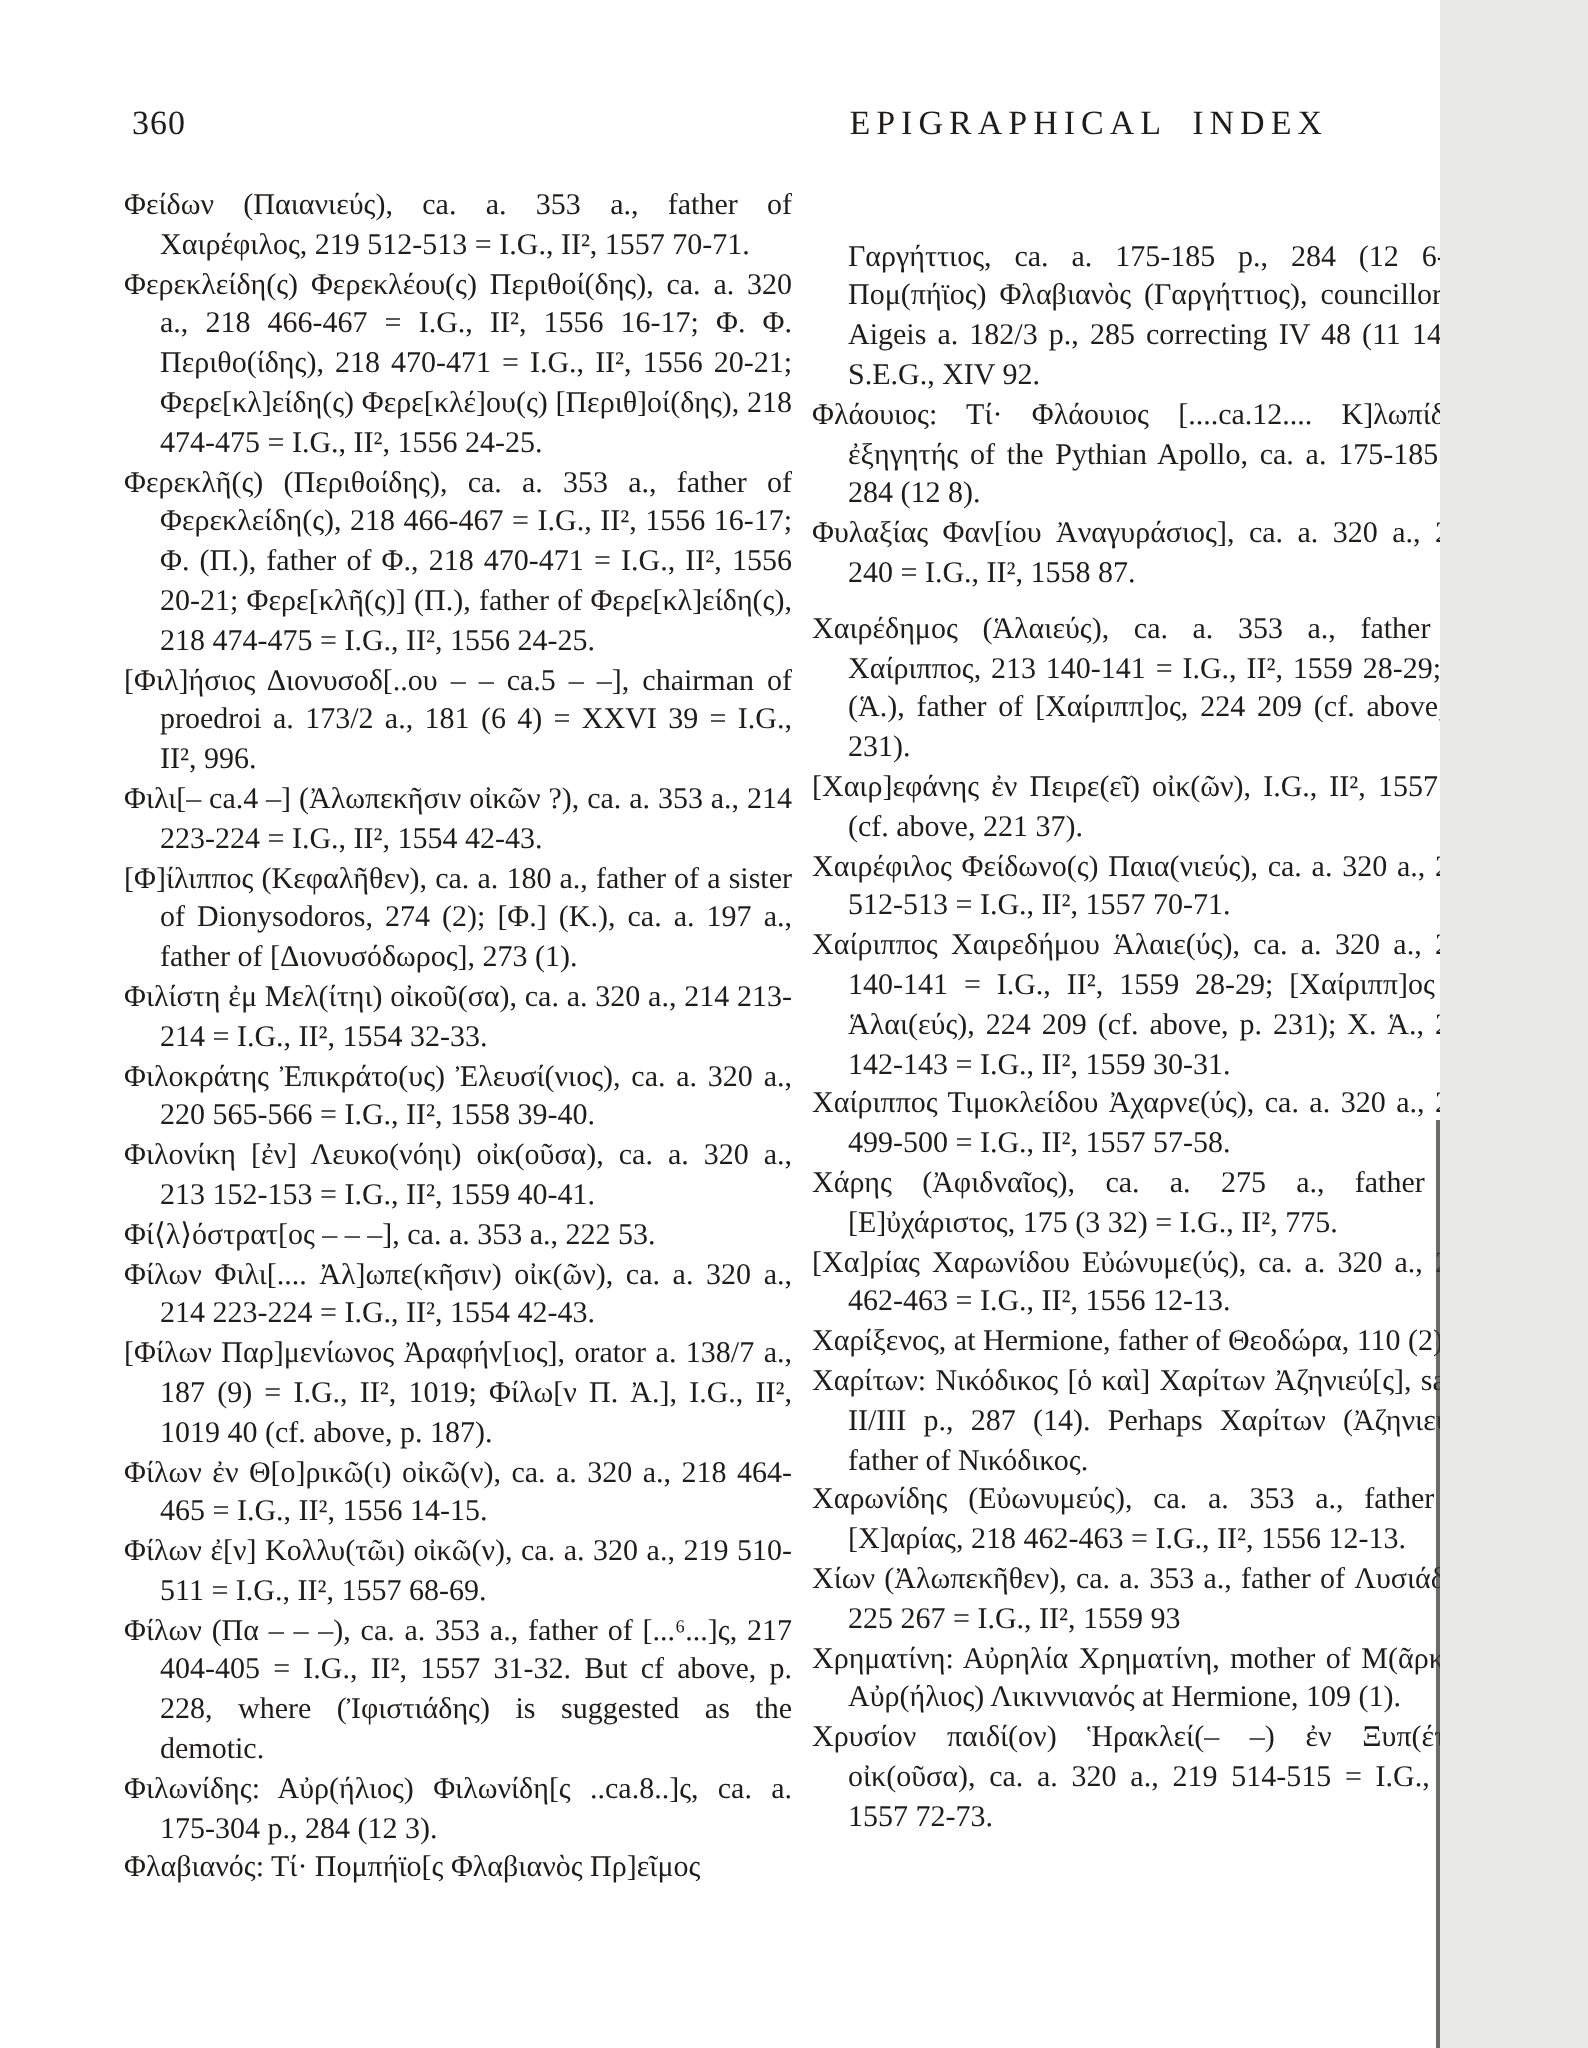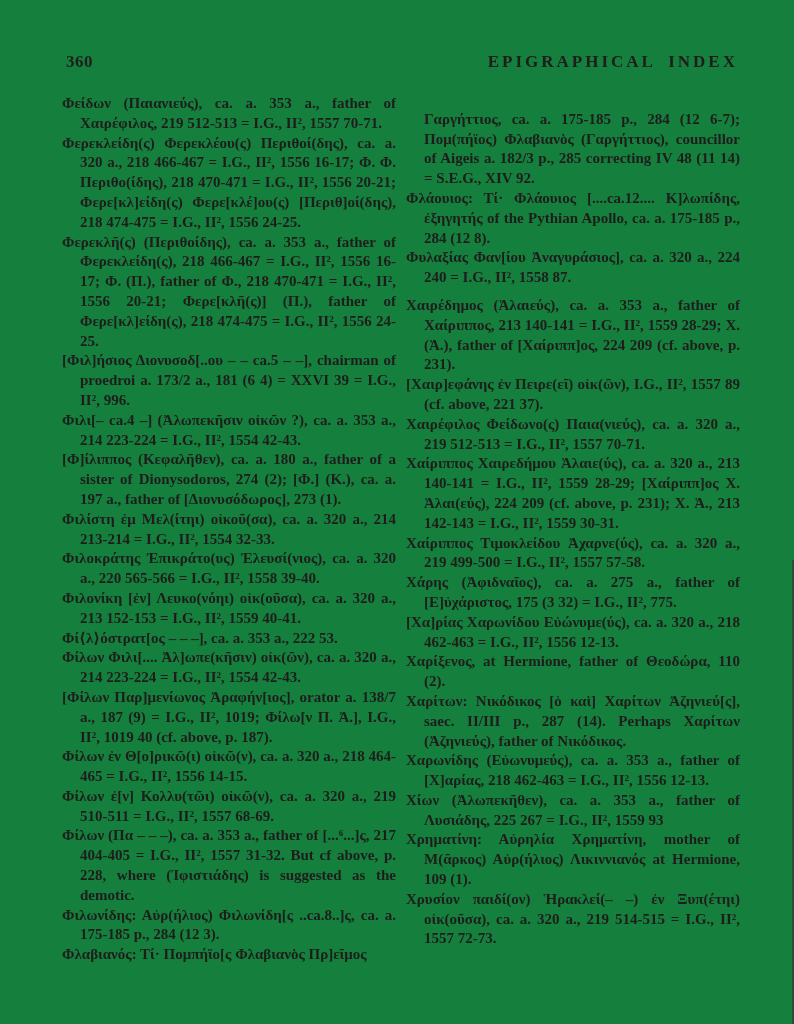--- a/index.html
+++ b/index.html
@@ -2,27 +2,26 @@
 <html><head>
 <meta charset="utf-8">
 <style>
   html, body {
     margin: 0;
     padding: 0;
     background: #e8e8e6;
   }
   .page {
     position: relative;
-    width: 794px;
+    width: 720px;
     height: 1024px;
-    background: #15803d;
+    background: #ffffff;
     overflow: hidden;
     font-family: "Liberation Serif", "DejaVu Serif", serif;
     color: #1e1d1b;
-    font-weight: bold;
   }
   .page-header {
     position: absolute;
     top: 52px;
     left: 62px;
     right: 56px;
     height: 24px;
   }
   .page-number {
     position: absolute;
@@ -94,21 +93,21 @@
         <p class="entry">[Φ]ίλιππος (Κεφαλῆθεν), ca. a. 180 a., father of a sister of Dionysodoros, 274 (2); [Φ.] (Κ.), ca. a. 197 a., father of [Διονυσόδωρος], 273 (1).</p>
         <p class="entry">Φιλίστη ἐμ Μελ(ίτηι) οἰκοῦ(σα), ca. a. 320 a., 214 213-214 = I.G., II², 1554 32-33.</p>
         <p class="entry">Φιλοκράτης Ἐπικράτο(υς) Ἐλευσί(νιος), ca. a. 320 a., 220 565-566 = I.G., II², 1558 39-40.</p>
         <p class="entry">Φιλονίκη [ἐν] Λευκο(νόηι) οἰκ(οῦσα), ca. a. 320 a., 213 152-153 = I.G., II², 1559 40-41.</p>
         <p class="entry">Φί⟨λ⟩όστρατ[ος – – –], ca. a. 353 a., 222 53.</p>
         <p class="entry">Φίλων Φιλι[.... Ἀλ]ωπε(κῆσιν) οἰκ(ῶν), ca. a. 320 a., 214 223-224 = I.G., II², 1554 42-43.</p>
         <p class="entry">[Φίλων Παρ]μενίωνος Ἀραφήν[ιος], orator a. 138/7 a., 187 (9) = I.G., II², 1019; Φίλω[ν Π. Ἀ.], I.G., II², 1019 40 (cf. above, p. 187).</p>
         <p class="entry">Φίλων ἐν Θ[ο]ρικῶ(ι) οἰκῶ(ν), ca. a. 320 a., 218 464-465 = I.G., II², 1556 14-15.</p>
         <p class="entry">Φίλων ἐ[ν] Κολλυ(τῶι) οἰκῶ(ν), ca. a. 320 a., 219 510-511 = I.G., II², 1557 68-69.</p>
         <p class="entry">Φίλων (Πα – – –), ca. a. 353 a., father of [...⁶...]ς, 217 404-405 = I.G., II², 1557 31-32. But cf above, p. 228, where (Ἰφιστιάδης) is suggested as the demotic.</p>
-        <p class="entry">Φιλωνίδης: Αὐρ(ήλιος) Φιλωνίδη[ς ..ca.8..]ς, ca. a. 175-185 p., 284 (12 3).</p>
+        <p class="entry">Φιλωνίδης: Αὐρ(ήλιος) Φιλωνίδη[ς ..ca.8..]ς, ca. a. 175-304 p., 284 (12 3).</p>
         <p class="entry">Φλαβιανός: Τί· Πομπήϊο[ς Φλαβιανὸς Πρ]εῖμος</p>
       </div>
     <div class="col">
         <p class="entry cont">Γαργήττιος, ca. a. 175-185 p., 284 (12 6-7); Πομ(πήϊος) Φλαβιανὸς (Γαργήττιος), councillor of Aigeis a. 182/3 p., 285 correcting IV 48 (11 14) = S.E.G., XIV 92.</p>
         <p class="entry">Φλάουιος: Τί· Φλάουιος [....ca.12.... Κ]λωπίδης, ἐξηγητής of the Pythian Apollo, ca. a. 175-185 p., 284 (12 8).</p>
         <p class="entry">Φυλαξίας Φαν[ίου Ἀναγυράσιος], ca. a. 320 a., 224 240 = I.G., II², 1558 87.</p>
         <p class="entry gap">Χαιρέδημος (Ἁλαιεύς), ca. a. 353 a., father of Χαίριππος, 213 140-141 = I.G., II², 1559 28-29; Χ. (Ἁ.), father of [Χαίριππ]ος, 224 209 (cf. above, p. 231).</p>
         <p class="entry">[Χαιρ]εφάνης ἐν Πειρε(εῖ) οἰκ(ῶν), I.G., II², 1557 89 (cf. above, 221 37).</p>
         <p class="entry">Χαιρέφιλος Φείδωνο(ς) Παια(νιεύς), ca. a. 320 a., 219 512-513 = I.G., II², 1557 70-71.</p>
         <p class="entry">Χαίριππος Χαιρεδήμου Ἁλαιε(ύς), ca. a. 320 a., 213 140-141 = I.G., II², 1559 28-29; [Χαίριππ]ος Χ. Ἁλαι(εύς), 224 209 (cf. above, p. 231); Χ. Ἁ., 213 142-143 = I.G., II², 1559 30-31.</p>

